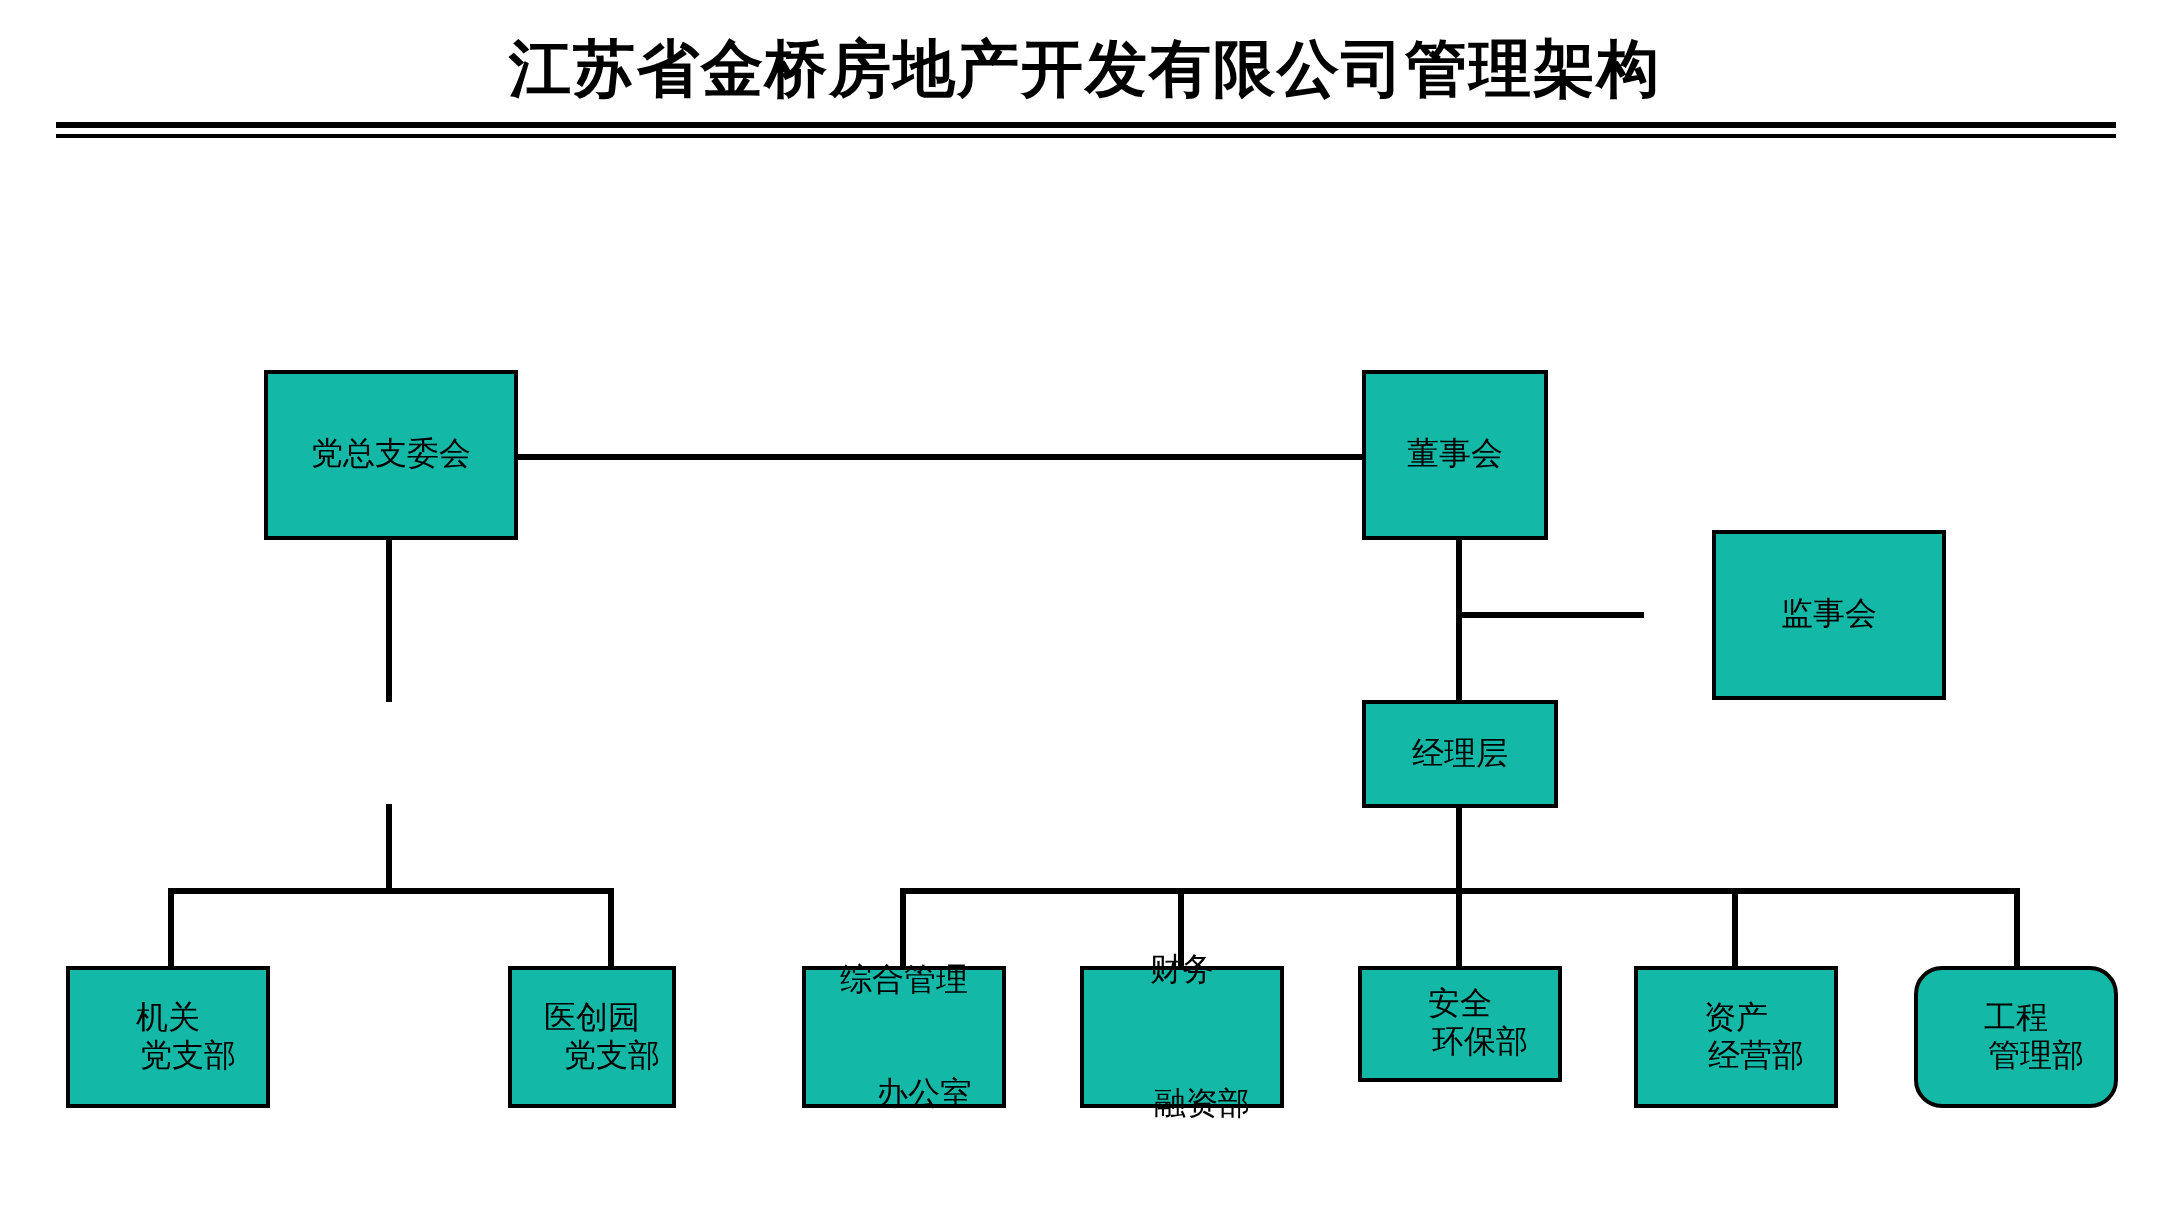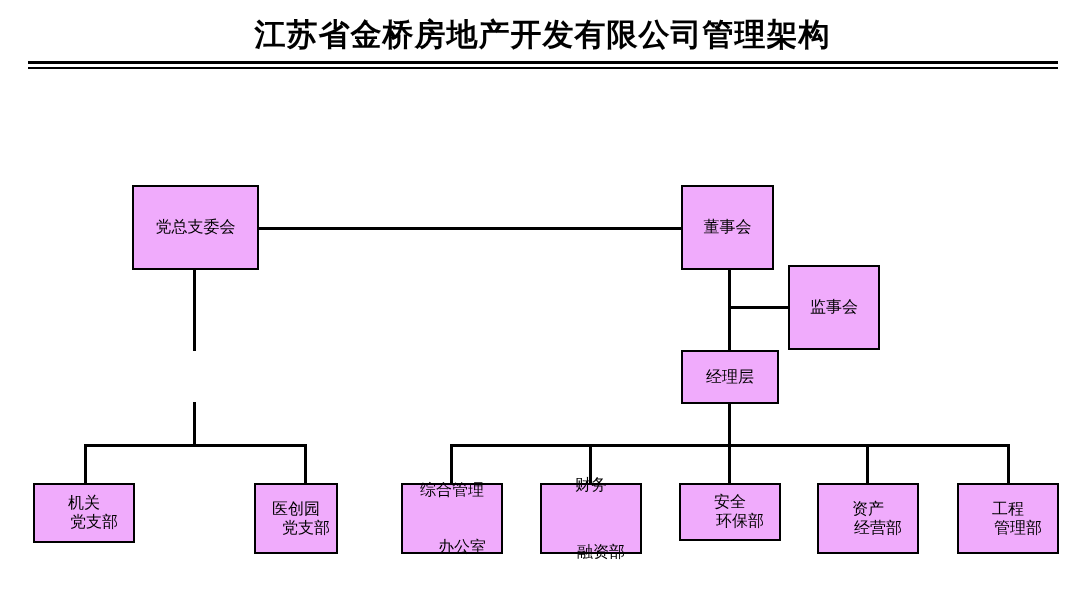--- a/index.html
+++ b/index.html
@@ -40,21 +40,21 @@
     background: #000000;
   }
   #title-rule-top  { top: 61px; height: 3px; }
   #title-rule-bottom { top: 67px; height: 2px; }
 
   
   .node {
     position: absolute;
     box-sizing: border-box;
     border: 2px solid #000000;
-    background: #f0abfc;
+    background: #14b8a6;
     display: flex;
     flex-direction: column;
     align-items: center;
     justify-content: center;
     text-align: center;
     line-height: 1.18;
     color: #000000;
   }
   .node .line1 {
     font-size: 16px;
@@ -114,30 +114,30 @@
   <div class="conn conn-v" style="left:1007px; top:444px; height:40px;"></div>
 
   <div class="node" style="left:132px; top:185px; width:127px; height:85px;">
     <span class="line1">党总支委会</span>
   </div>
 
   <div class="node" style="left:681px; top:185px; width:93px; height:85px;">
     <span class="line1">董事会</span>
   </div>
 
-  <div class="node" style="left:788px; top:265px; width:92px; height:85px;">
+  <div class="node" style="left:856px; top:265px; width:117px; height:85px;">
     <span class="line1">监事会</span>
   </div>
 
 
   <div class="node" style="left:681px; top:350px; width:98px; height:54px;">
     <span class="line1">经理层</span>
   </div>
 
-  <div class="node" style="left:33px; top:483px; width:102px; height:60px;">
+  <div class="node" style="left:33px; top:483px; width:102px; height:71px;">
     <span class="line1">机关</span>
     <span class="line2">党支部</span>
   </div>
 
   <div class="node" style="left:254px; top:483px; width:84px; height:71px;">
     <span class="line1">医创园</span>
     <span class="line2">党支部</span>
   </div>
 
   <div class="node" style="left:401px; top:483px; width:102px; height:71px;gap:38px;">
@@ -153,18 +153,18 @@
   <div class="node" style="left:679px; top:483px; width:102px; height:58px;">
     <span class="line1">安全</span>
     <span class="line2">环保部</span>
   </div>
 
   <div class="node" style="left:817px; top:483px; width:102px; height:71px;">
     <span class="line1">资产</span>
     <span class="line2">经营部</span>
   </div>
 
-  <div class="node" style="left:957px; top:483px; width:102px; height:71px;">
+  <div class="node" style="left:957px; top:483px; width:102px; height:71px;border-radius:14px;">
     <span class="line1">工程</span>
     <span class="line2">管理部</span>
   </div>
 
 </div>
 
 </body></html>

